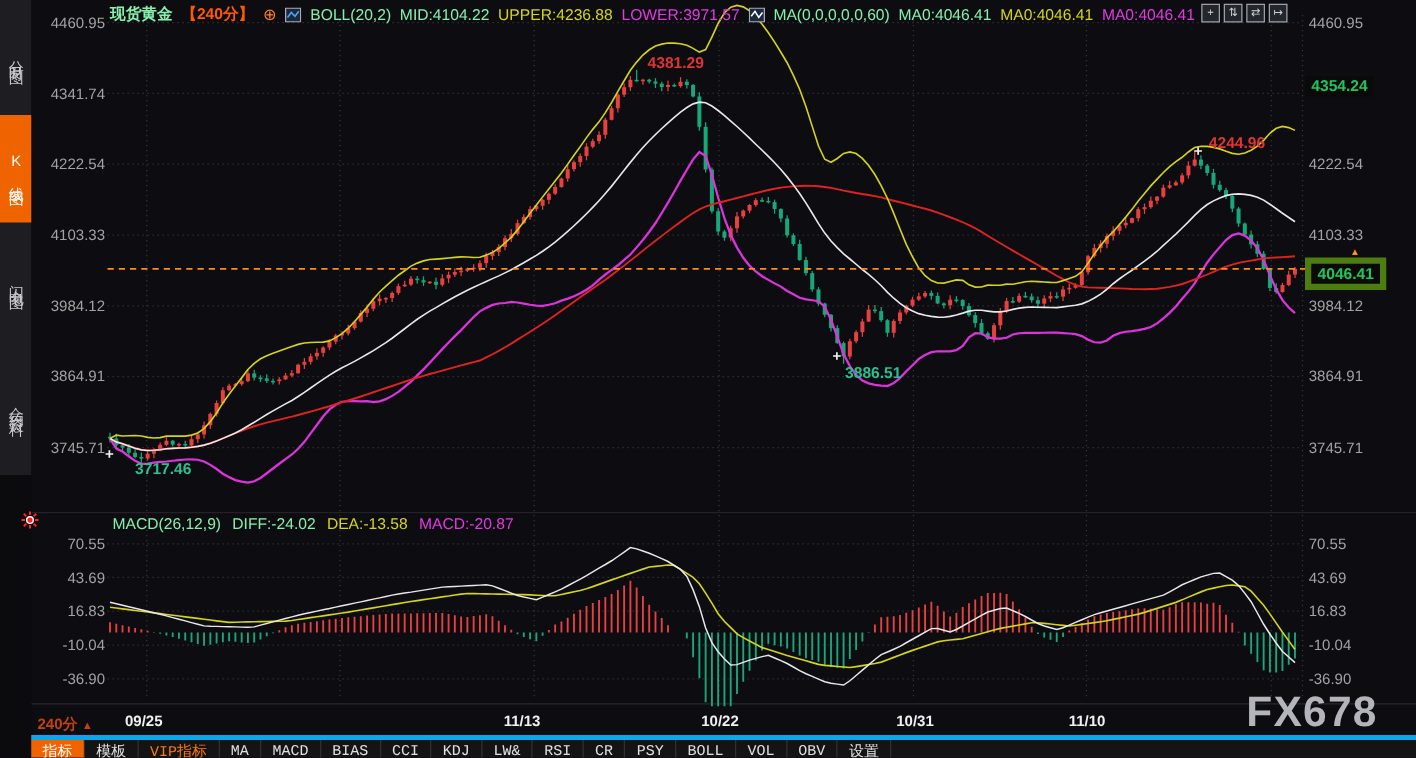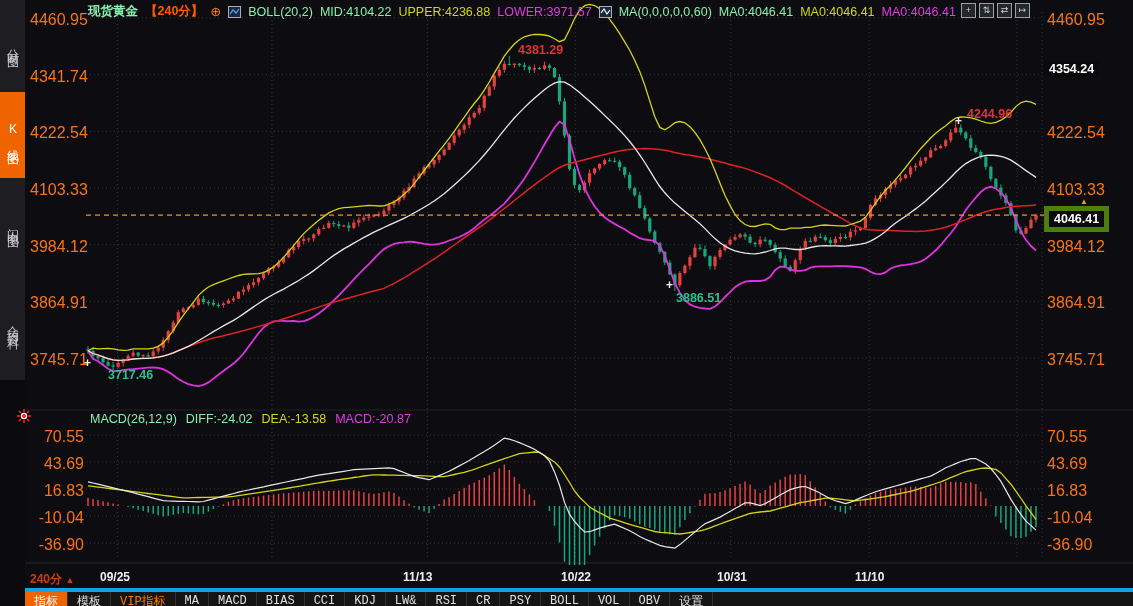--- a/index.html
+++ b/index.html
@@ -11,24 +11,24 @@
   #sidebar .strip{position:absolute;left:0;top:0;width:25px;height:380px;background:#1e1e22;}
   .vtab{position:absolute;left:0;width:25px;display:flex;align-items:center;justify-content:center;
     writing-mode:vertical-rl;text-orientation:upright;font-size:12px;letter-spacing:4px;color:#c9c9ce;cursor:pointer;}
   .vtab.active{background:#f06400;color:#fff;}
   
   #hdr{left:88px;top:3px;font-size:12.5px;white-space:nowrap;display:flex;align-items:center;gap:7px;z-index:5;}
   .w{color:#86efac;} .orng{color:#ff5a00;} .yel{color:#d4d41a;} .mag{color:#e23ae2;}
   .circ{color:#ff7f27;font-size:13px;}
   .bold{font-weight:bold;}
   
-  .ylab{position:absolute;font-size:16px;color:#f97316;width:54px;z-index:4;}
+  .ylab{position:absolute;font-size:12px;color:#a3a3a3;width:54px;z-index:4;}
   .ylab.l{text-align:right;left:30px;}
   .ylab.r{text-align:left;left:1047px;}
-  .ptag{position:absolute;left:1044px;font-size:12.5px;font-weight:bold;color:#ffffff;background:#0a0a0a;
+  .ptag{position:absolute;left:1044px;font-size:12.5px;font-weight:bold;color:#22c55e;background:#0a0a0a;
     padding:1px 5px;z-index:5;}
   .ptag.bordered{border:5px solid #4d7c0f;}
   .tagarrow{position:absolute;left:1080px;color:#ff9012;font-size:8px;z-index:6;}
   
   .ann{position:absolute;font-size:12.5px;font-weight:bold;z-index:4;white-space:nowrap;}
   .ann.red{color:#e03434;} .ann.grn{color:#2fbf8f;}
   .cross{position:absolute;color:#f0f0f0;font-size:12px;font-weight:bold;z-index:4;}
   
   #macdhdr{left:90px;top:412px;font-size:12.5px;display:flex;gap:9px;white-space:nowrap;z-index:4;}
   
@@ -763,20 +763,21 @@
 
   <div id="period" class="abs">
     <span>240分</span> <span style="font-size:9px">▲</span>
   </div>
   <div class="xlab" style="left:100px">09/25</div>
   <div class="xlab" style="left:403px">11/13</div>
   <div class="xlab" style="left:561px">10/22</div>
   <div class="xlab" style="left:717px">10/31</div>
   <div class="xlab" style="left:855px">11/10</div>
 
+  <div id="watermark" class="abs">FX678</div>
 
   <div id="toolbar" class="abs">
     <div class="tbtn active">指标</div>
     <div class="tbtn">模板</div>
     <div class="tbtn vip">VIP指标</div>
     <div class="tbtn">MA</div>
     <div class="tbtn">MACD</div>
     <div class="tbtn">BIAS</div>
     <div class="tbtn">CCI</div>
     <div class="tbtn">KDJ</div>

